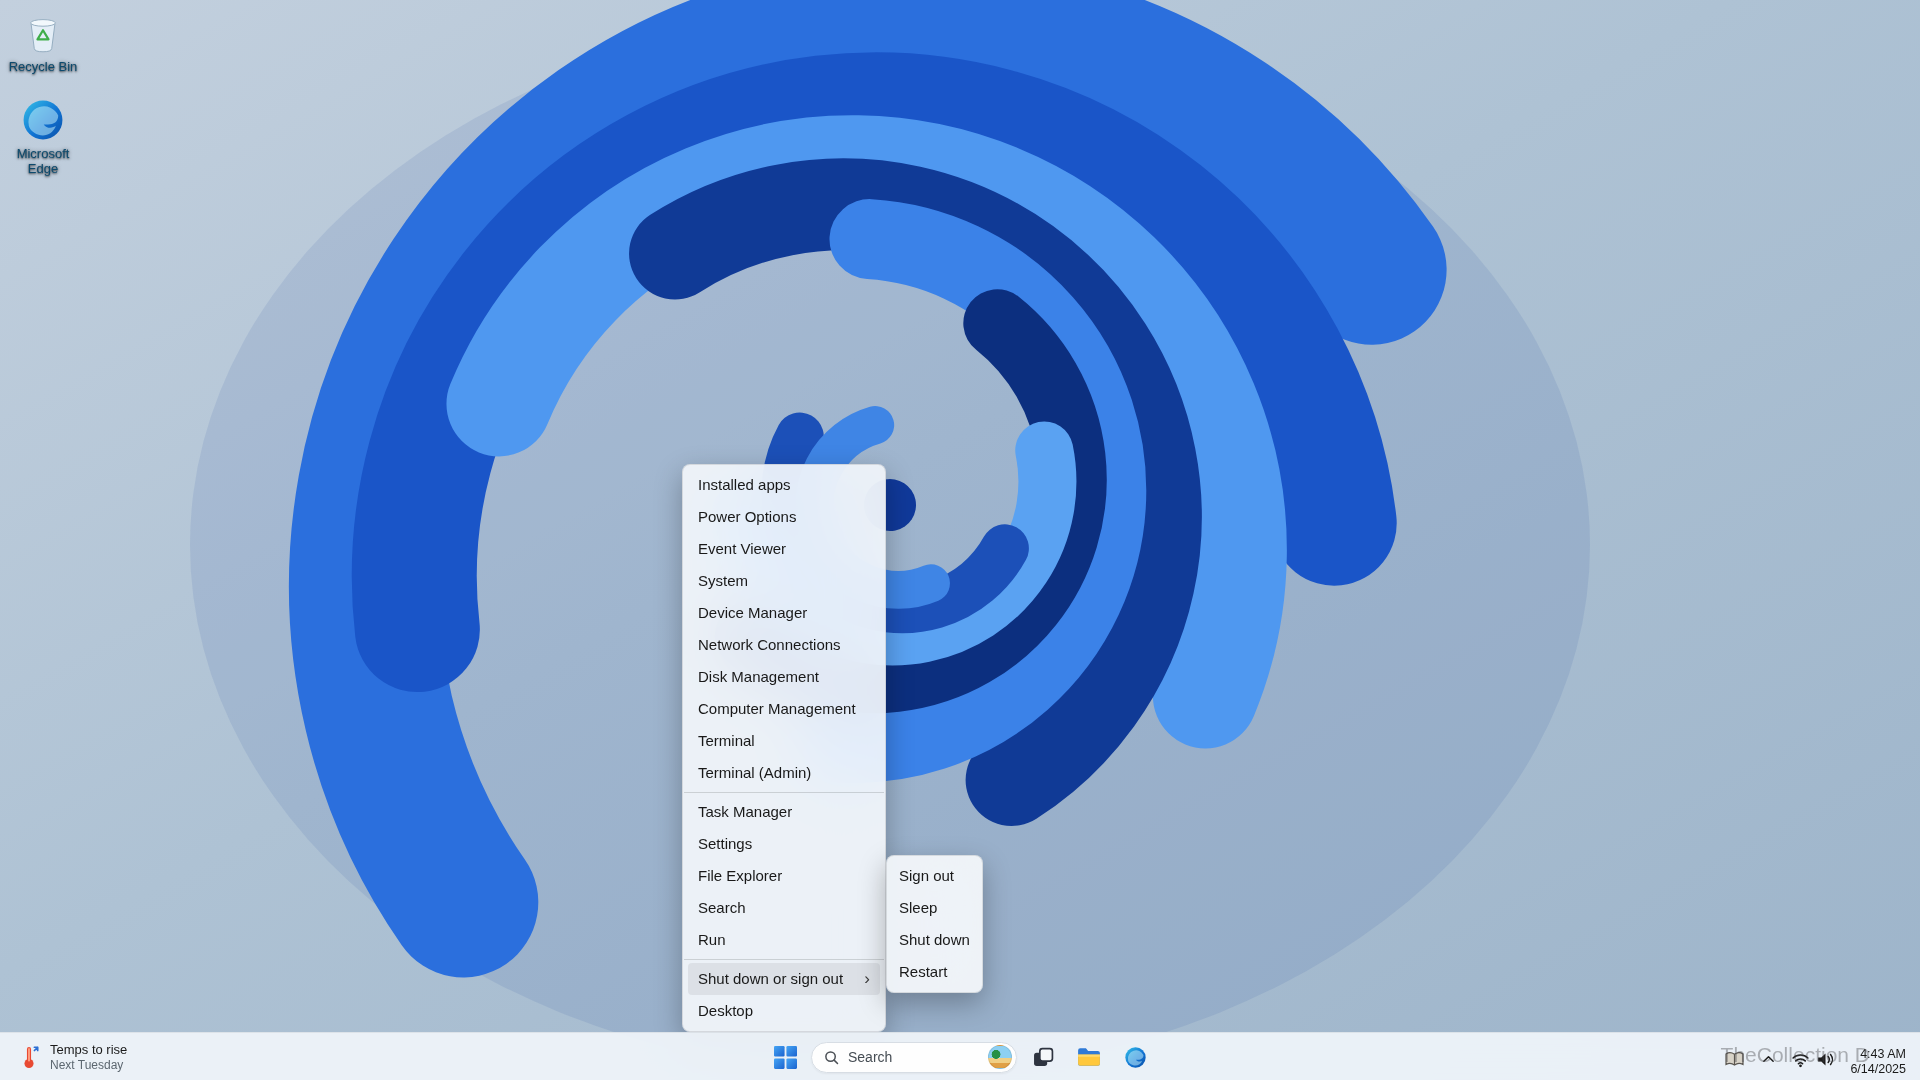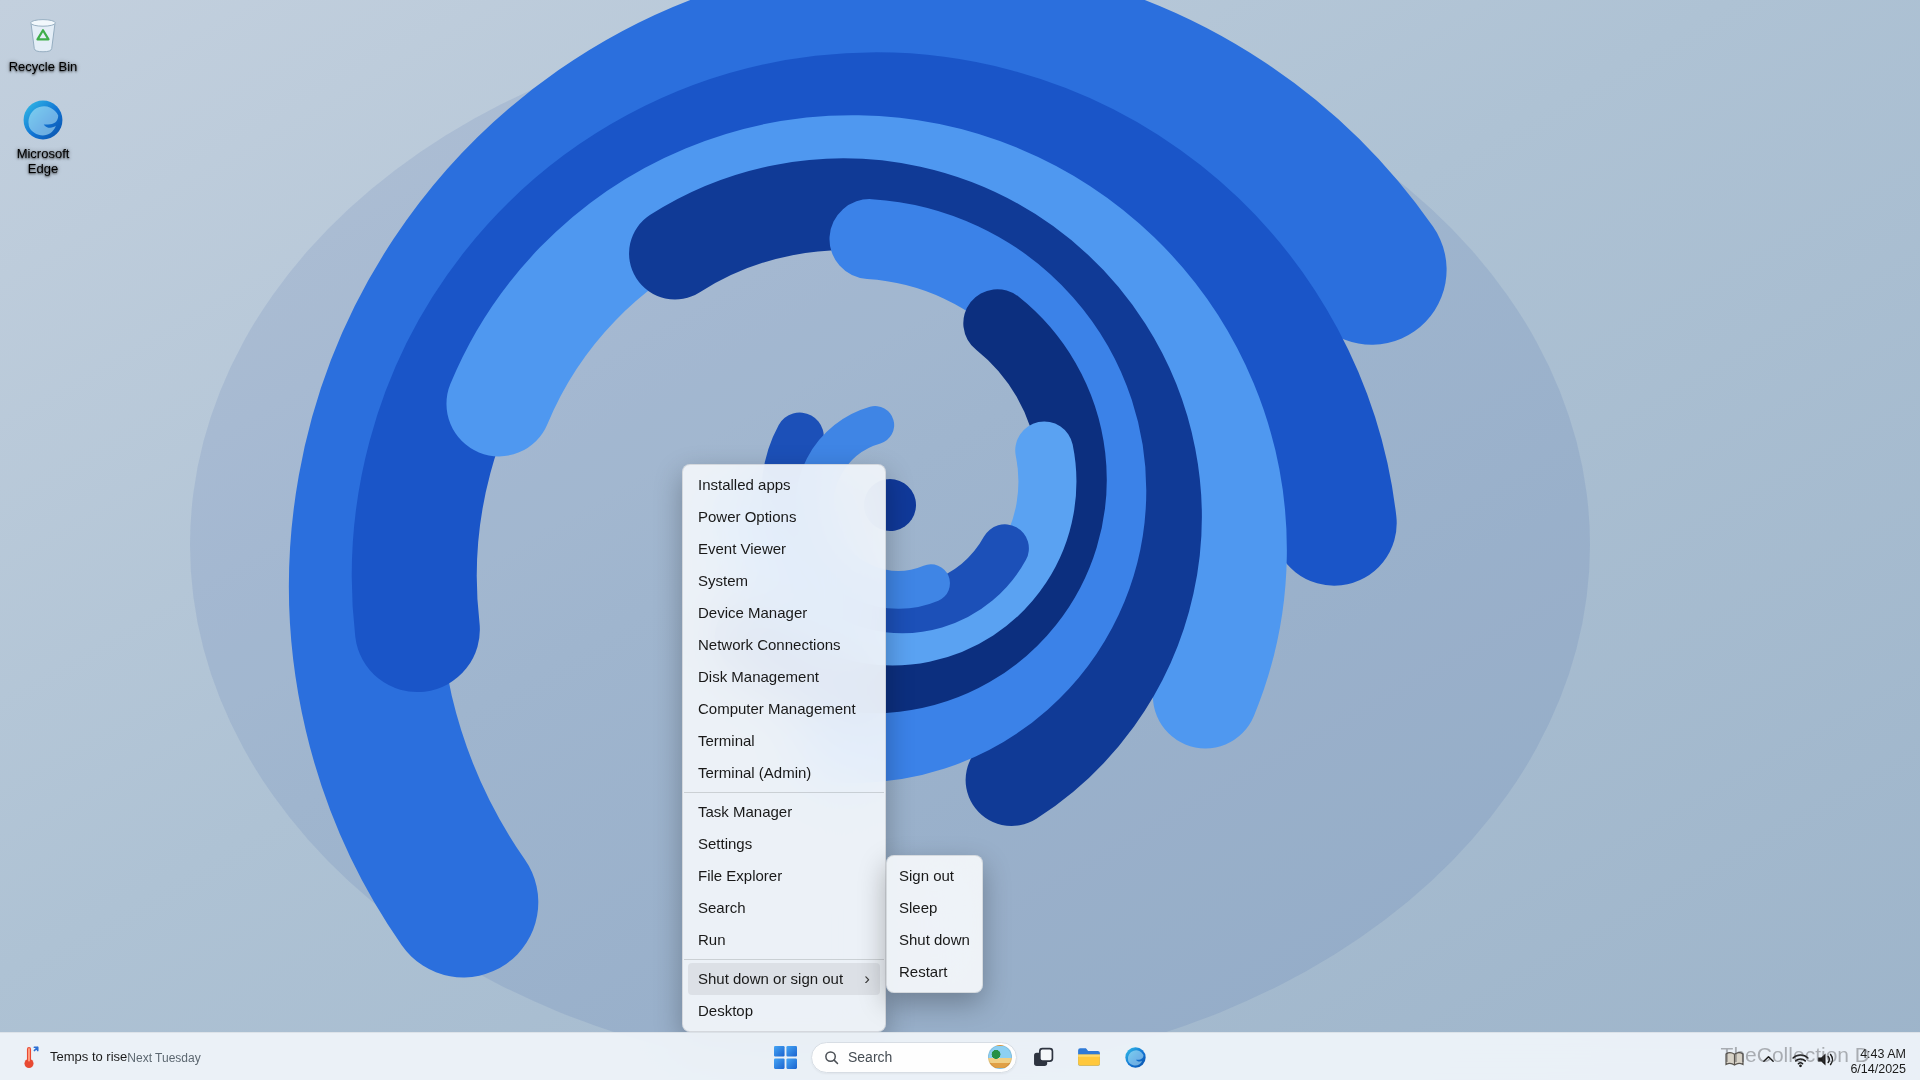--- a/index.html
+++ b/index.html
@@ -5,42 +5,42 @@
   * { margin:0; padding:0; box-sizing:border-box; user-select:none; }
   html,body { width:1920px; height:1080px; overflow:hidden; font-family:"Liberation Sans", sans-serif; }
   .screen { position:relative; width:1920px; height:1080px; overflow:hidden; background:#afc2d4; }
 
   
   .wallpaper { position:absolute; inset:0; }
 
   
   .desktop-icon { position:absolute; width:78px; text-align:center; }
   .desktop-icon .di-img { width:46px; height:46px; margin:0 auto 3px auto; display:flex; align-items:center; justify-content:center; }
-  .desktop-icon .di-label { font-size:13px; line-height:15px; color:#000000; text-shadow:0 1px 2px rgba(0,0,0,0.65), 0 0 4px rgba(0,0,0,0.4); }
+  .desktop-icon .di-label { font-size:13px; line-height:15px; color:#0c4a6e; text-shadow:0 1px 2px rgba(0,0,0,0.65), 0 0 4px rgba(0,0,0,0.4); }
   #icon-recycle { left:4px; top:10px; }
   #icon-edge    { left:4px; top:97px; }
 
   
   .os-watermark { position:absolute; right:14px; bottom:54px; text-align:right; color:rgba(255,255,255,0.80); font-size:13px; line-height:19px; text-shadow:0 0 3px rgba(0,30,80,0.35); }
 
   
   .winx-menu { position:absolute; left:682px; top:464px; width:204px; background:rgba(243,246,250,0.92); backdrop-filter:blur(28px) saturate(1.3); border:1px solid rgba(0,0,0,0.10); border-radius:8px; box-shadow:0 10px 28px rgba(0,0,0,0.28); padding:4px 0; z-index:20; }
   .menu-item { height:32px; line-height:32px; margin:0 5px; padding:0 10px; border-radius:4px; font-size:15px; color:#191919; white-space:nowrap; display:flex; align-items:center; justify-content:space-between; cursor:default; }
   .menu-item.highlighted { background:rgba(0,0,0,0.065); }
   .menu-sep { height:1px; background:rgba(0,0,0,0.14); margin:3px 1px; }
   .submenu-arrow { font-size:17px; color:#3c3c3c; line-height:32px; }
 
   .winx-submenu { position:absolute; left:886px; top:855px; width:97px; background:rgba(243,246,250,0.94); backdrop-filter:blur(28px) saturate(1.3); border:1px solid rgba(0,0,0,0.10); border-radius:8px; box-shadow:0 10px 28px rgba(0,0,0,0.28); padding:4px 0; z-index:21; }
   .winx-submenu .menu-item { margin:0 4px; padding:0 8px; }
 
   
   .taskbar { position:absolute; left:0; right:0; bottom:0; height:48px; background:rgba(238,243,249,0.95); backdrop-filter:blur(24px); border-top:1px solid rgba(0,0,0,0.06); z-index:30; }
 
   .tb-widget { position:absolute; left:6px; top:4px; height:40px; display:flex; align-items:center; gap:8px; padding:0 10px; border-radius:6px; cursor:pointer; }
-  .widget-text { display:flex; flex-direction:row; justify-content:center;align-items:flex-end; }
+  .widget-text { display:flex; flex-direction:column; justify-content:center; }
   .widget-line1 { font-size:13px; color:#1b1b1b; line-height:16px; }
   .widget-line2 { font-size:12px; color:#5c6770; line-height:14px; }
 
   .tb-center { position:absolute; left:50%; top:4px; transform:translateX(-50%); height:40px; display:flex; align-items:center; gap:6px; }
   .tb-btn { width:40px; height:40px; border-radius:6px; display:flex; align-items:center; justify-content:center; cursor:pointer; }
 
   .search-box { width:206px; height:31px; border-radius:16px; background:rgba(255,255,255,0.95); border:1px solid #d7dde4; box-shadow:0 1px 2px rgba(0,0,0,0.05); display:flex; align-items:center; gap:9px; padding:0 4px 0 12px; cursor:pointer; }
   .search-text { flex:1; font-size:14px; color:#454c53; }
   .search-img { width:24px; height:24px; border-radius:50%; flex:0 0 auto;
      background: radial-gradient(circle at 32% 38%, rgba(34,140,60,0.95) 0 21%, rgba(34,140,60,0) 23%),

